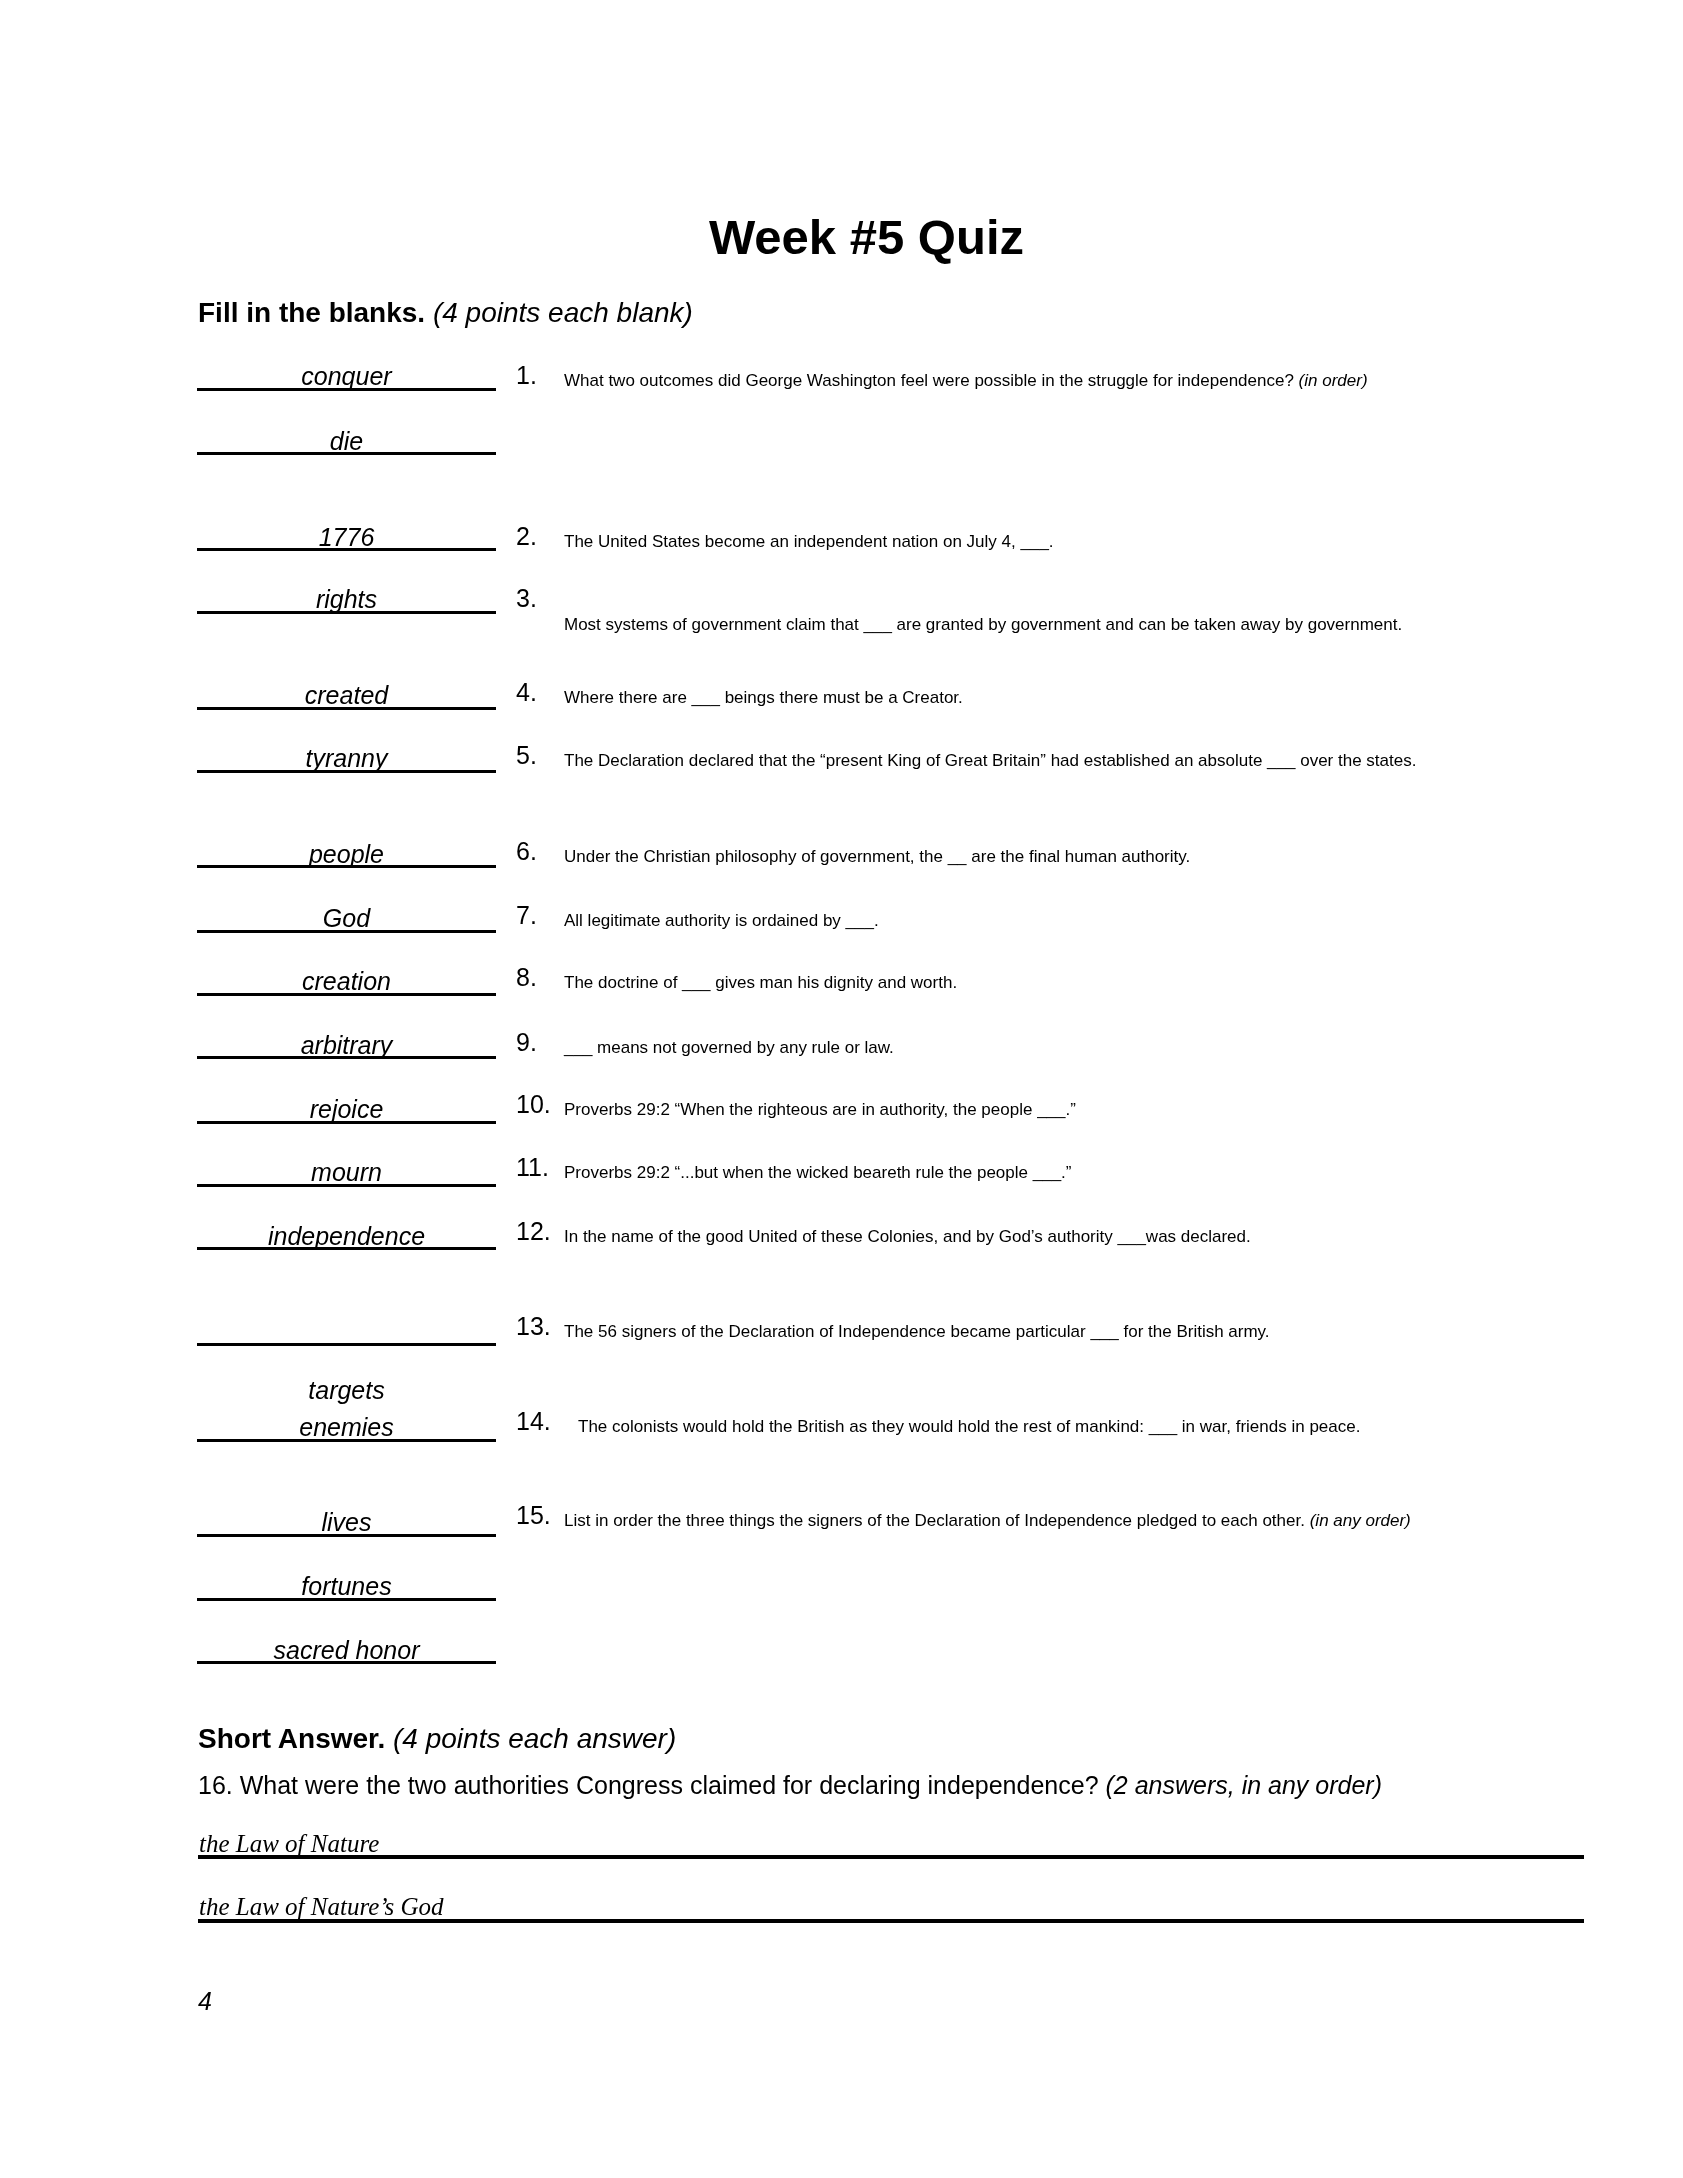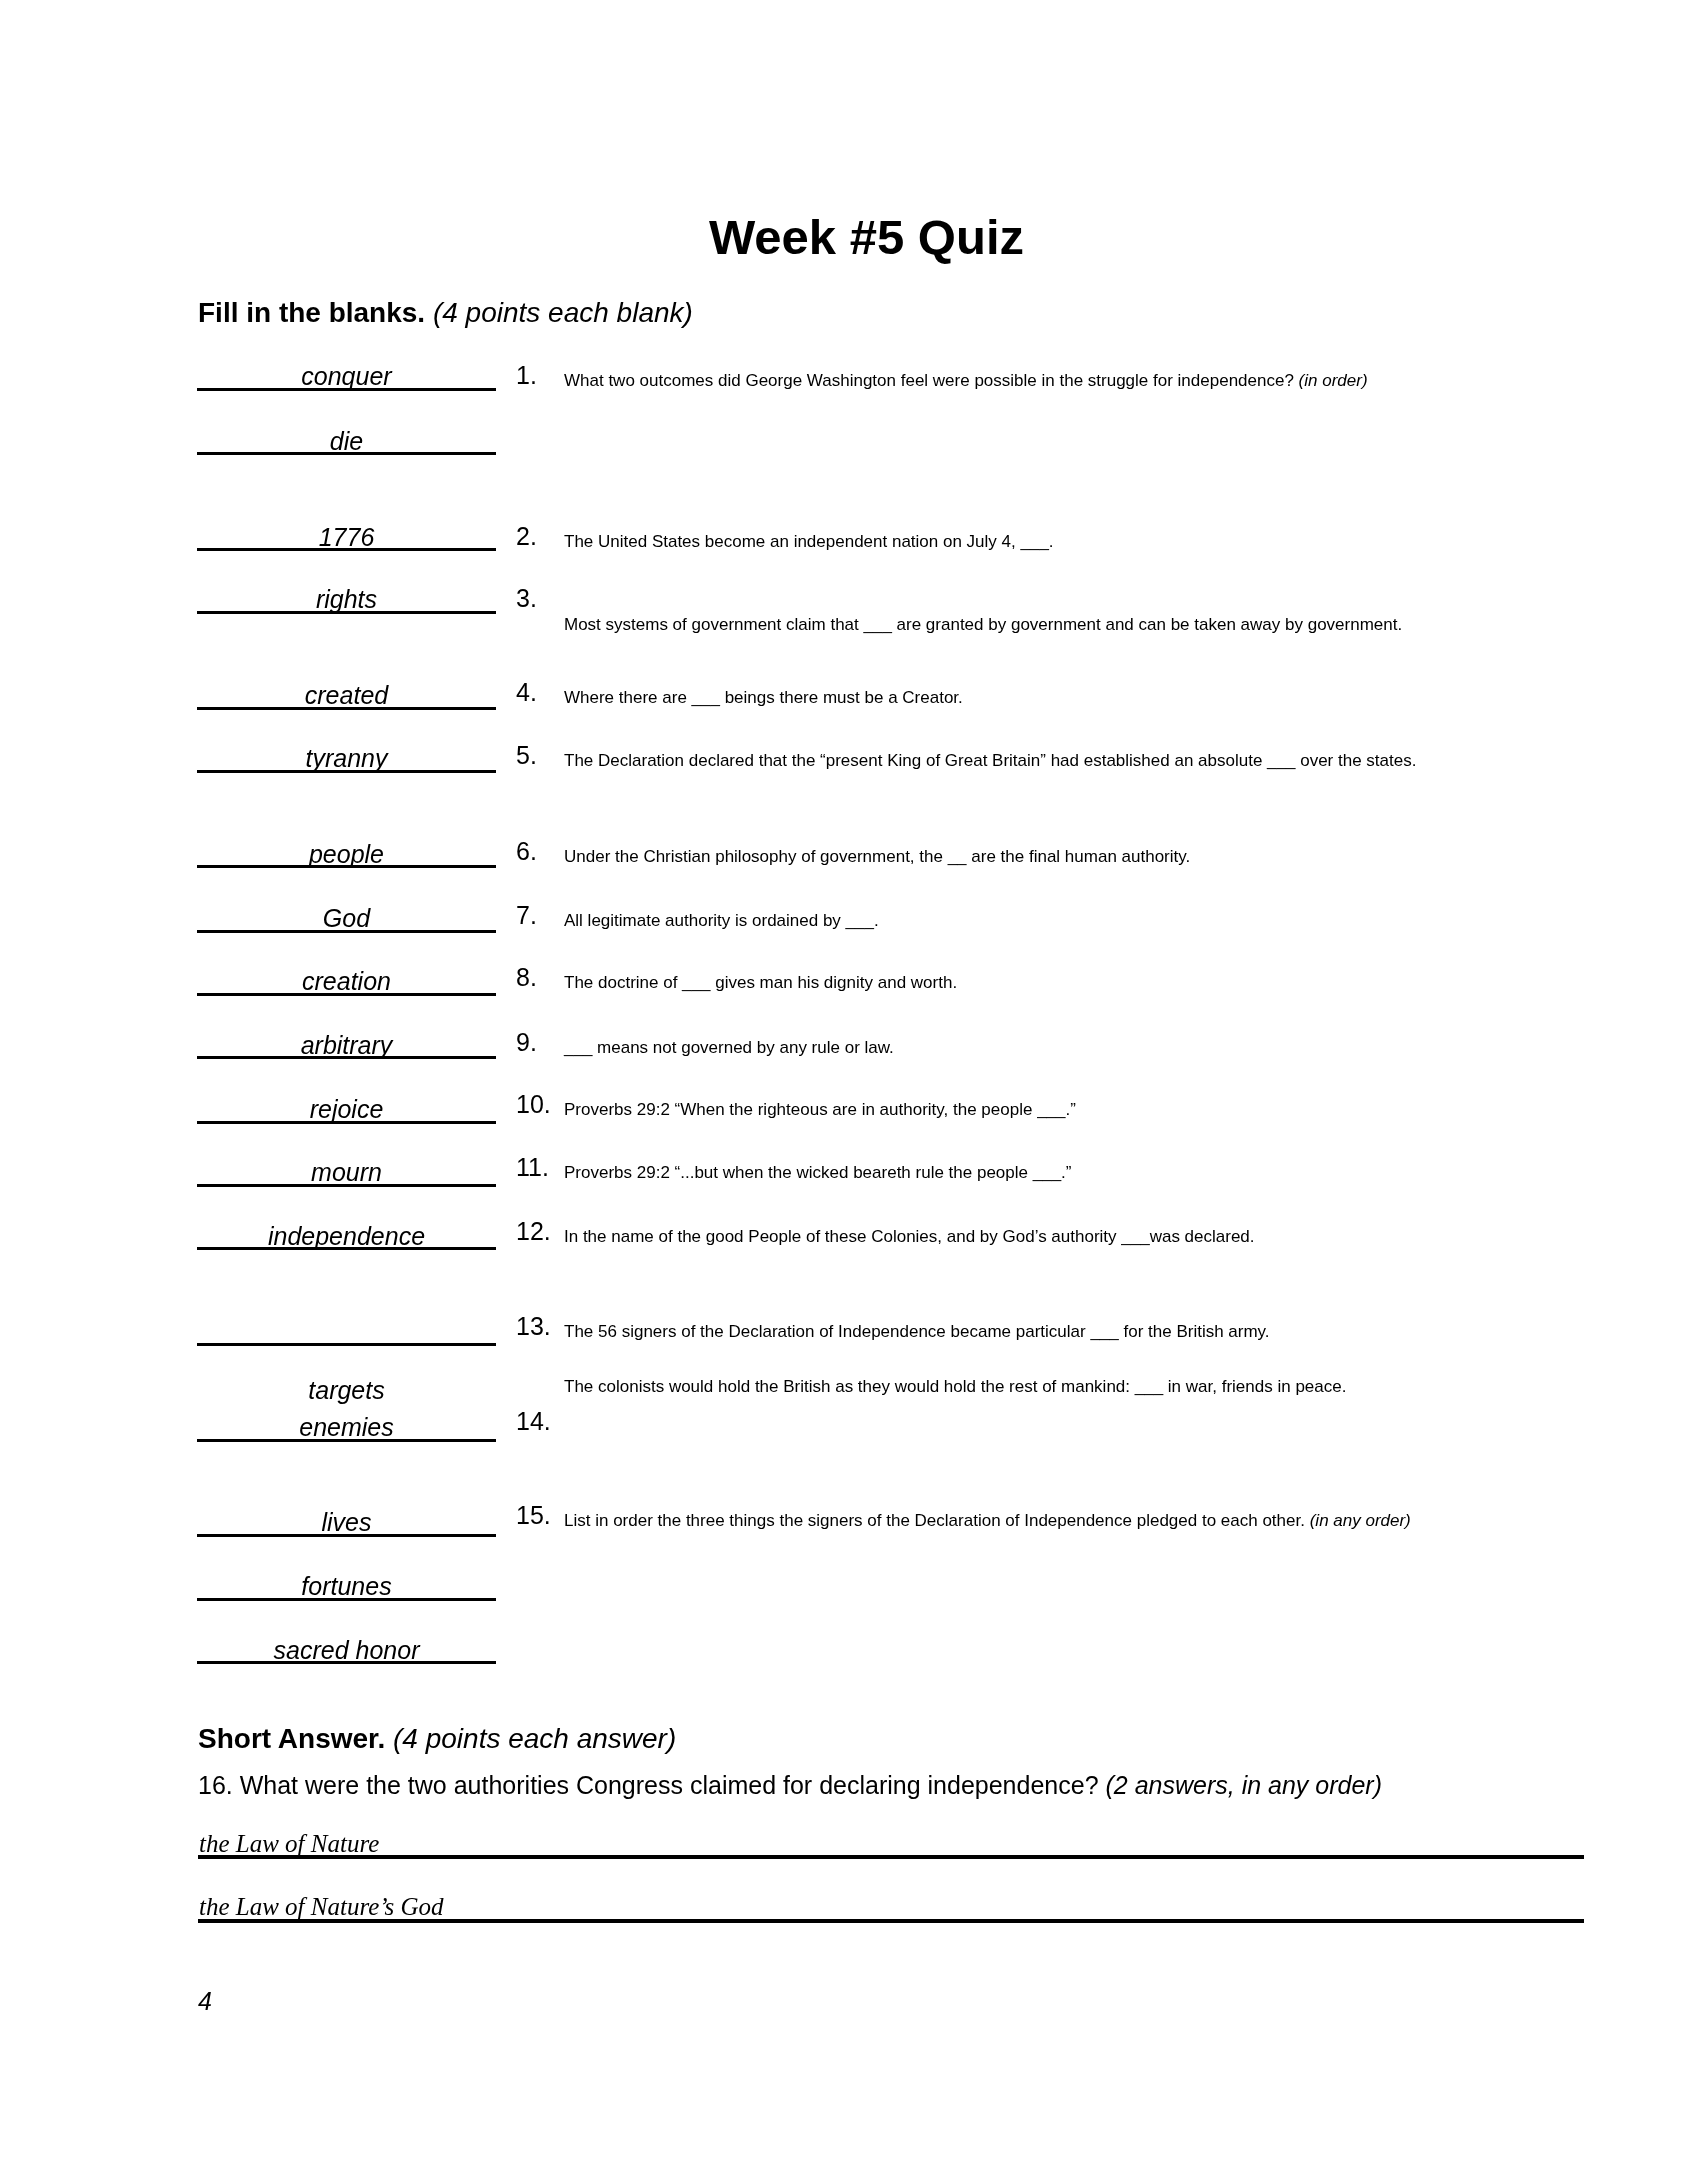--- a/index.html
+++ b/index.html
@@ -133,35 +133,35 @@
   <div class="blank-answer" style="top:1158px;">mourn</div>
   <div class="blank" style="top:1184px;"></div>
   <div class="qnum" style="top:1151px;">11.</div>
   <div class="qtext" style="top:1152px;">Proverbs 29:2 “...but when the wicked beareth rule the people ___.”</div>
 </div>
 
 <div>
   <div class="blank-answer" style="top:1222px;">independence</div>
   <div class="blank" style="top:1247px;"></div>
   <div class="qnum" style="top:1215px;">12.</div>
-  <div class="qtext" style="top:1216px;">In the name of the good People of these Colonies, and by God’s authority ___was declared.</div>
+  <div class="qtext" style="top:1216px;">In the name of the good United of these Colonies, and by God’s authority ___was declared.</div>
 </div>
 
 <div>
   <div class="blank-answer" style="top:1376px;">targets</div>
   <div class="blank" style="top:1343px;"></div>
   <div class="qnum" style="top:1310px;">13.</div>
   <div class="qtext" style="top:1311px;">The 56 signers of the Declaration of Independence became particular ___ for the British army.</div>
 </div>
 
 <div>
   <div class="blank-answer" style="top:1413px;">enemies</div>
   <div class="blank" style="top:1439px;"></div>
   <div class="qnum" style="top:1405px;">14.</div>
-  <div class="qtext" style="top:1366px;">The colonists would hold the British as they would hold the rest of mankind: ___ in war, friends in peace.</div>
+  <div class="qtext" style="top:1406px;margin-left:14px;">The colonists would hold the British as they would hold the rest of mankind: ___ in war, friends in peace.</div>
 </div>
 
 <div>
   <div class="blank-answer" style="top:1508px;">lives</div>
   <div class="blank" style="top:1534px;"></div>
   <div class="blank-answer" style="top:1572px;">fortunes</div>
   <div class="blank" style="top:1598px;"></div>
   <div class="blank-answer" style="top:1636px;">sacred honor</div>
   <div class="blank" style="top:1661px;"></div>
   <div class="qnum" style="top:1499px;">15.</div>

